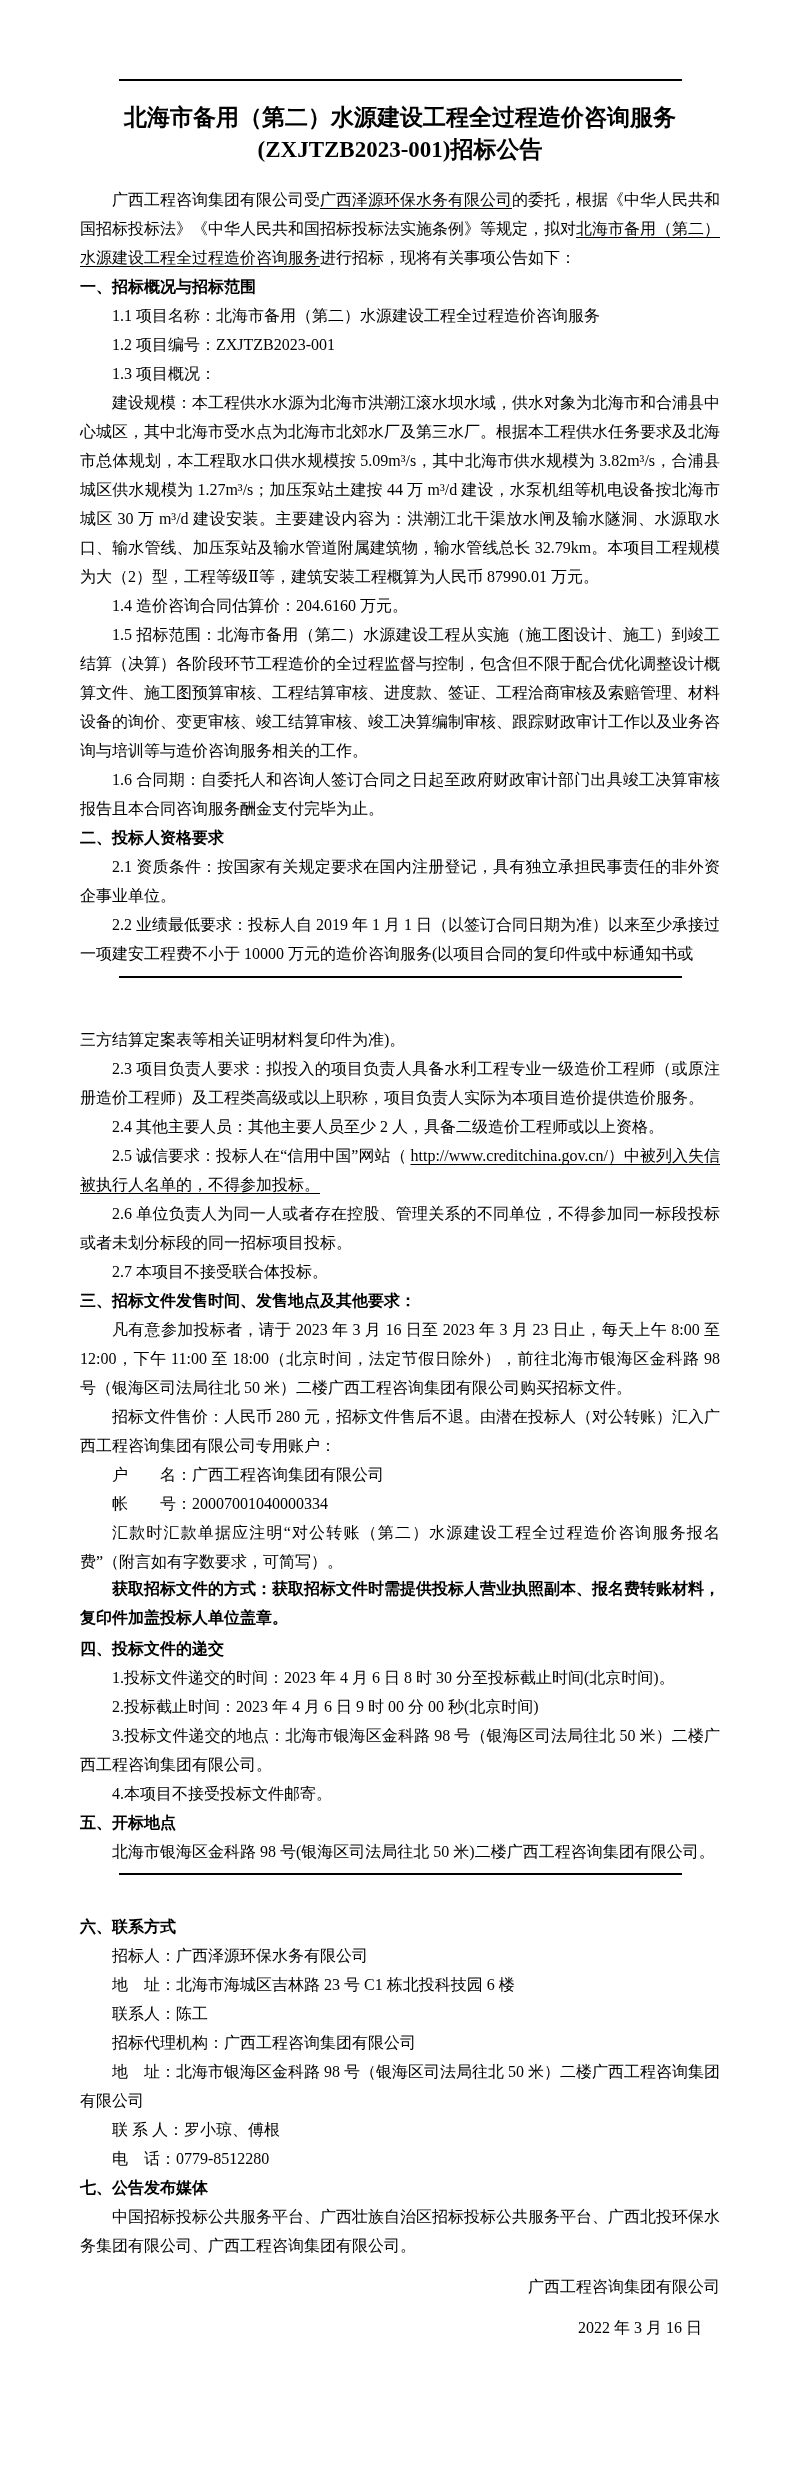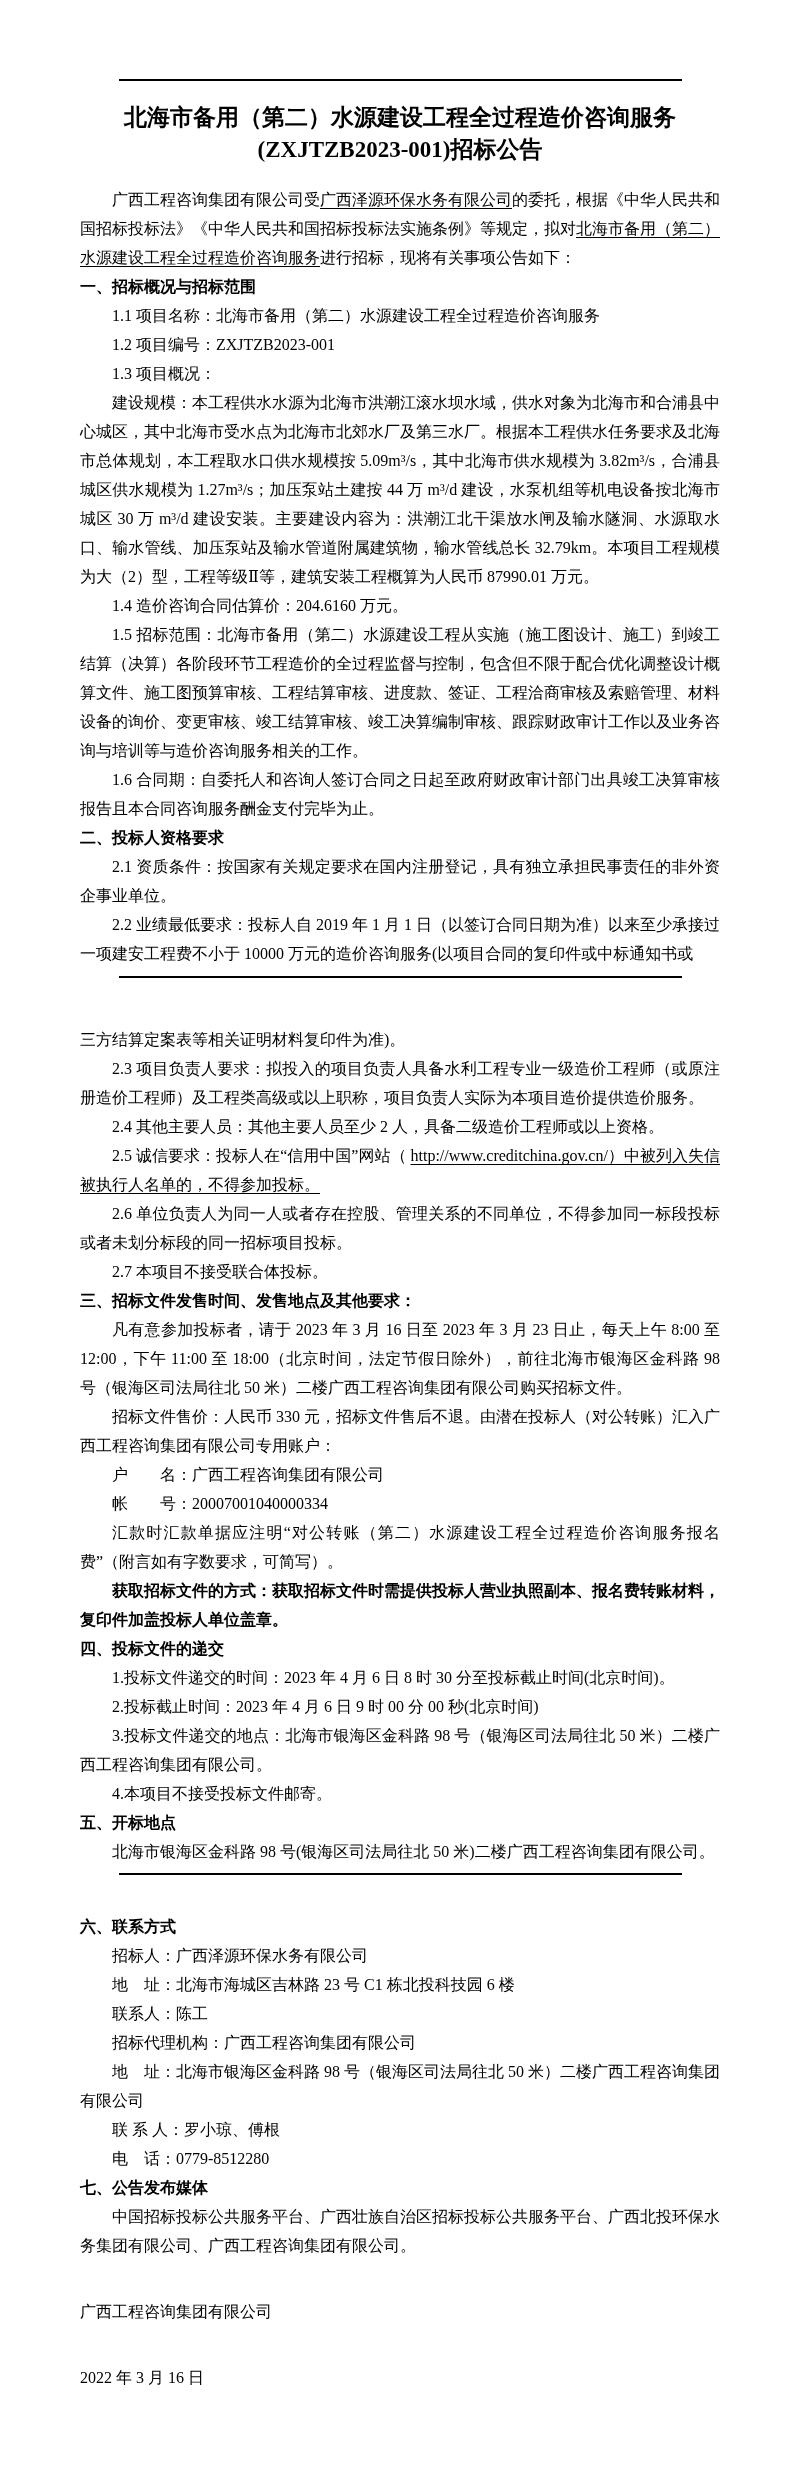--- a/index.html
+++ b/index.html
@@ -35,26 +35,27 @@
   p {
     margin: 0;
     text-align: justify;
     text-indent: 2em;
   }
   p.heading {
     font-weight: bold;
     text-indent: 0;
   }
   p.cont { text-indent: 0; }
-  p.bold { font-weight: bold; }
+  p.bold { font-weight: bold; font-family: Liberation Mono, monospace; }
   .intro { margin-top: 19px; }
   .u { text-decoration: underline; text-underline-offset: 3px; }
   a.link { color: #000; text-decoration: underline; text-underline-offset: 3px; margin-top: 28px; }
   .sig {
-    margin-top: 37px;
+    margin-top: 12px;
+    text-align: right;
     text-indent: 0;
   }
   .sig-date { padding-right: 18px; }
 </style>
 </head>
 <body>
 
 <div class="page">
 
   <div class="rule" id="rule-top"></div>
@@ -87,21 +88,21 @@
   <p>2.3 项目负责人要求：拟投入的项目负责人具备水利工程专业一级造价工程师（或原注册造价工程师）及工程类高级或以上职称，项目负责人实际为本项目造价提供造价服务。</p>
   <p>2.4 其他主要人员：其他主要人员至少 2 人，具备二级造价工程师或以上资格。</p>
   <p>
     <span>2.5 诚信要求：投标人在“信用中国”网站（ </span><a class="link">http://www.creditchina.gov.cn/</a><span class="u">）中被列入失信被执行人名单的，不得参加投标。</span>
   </p>
   <p>2.6 单位负责人为同一人或者存在控股、管理关系的不同单位，不得参加同一标段投标或者未划分标段的同一招标项目投标。</p>
   <p>2.7 本项目不接受联合体投标。</p>
 
   <p class="heading">三、招标文件发售时间、发售地点及其他要求：</p>
   <p>凡有意参加投标者，请于 2023 年 3 月 16 日至 2023 年 3 月 23 日止，每天上午 8:00 至 12:00，下午 11:00 至 18:00（北京时间，法定节假日除外），前往北海市银海区金科路 98 号（银海区司法局往北 50 米）二楼广西工程咨询集团有限公司购买招标文件。</p>
-  <p>招标文件售价：人民币 330 元，招标文件售后不退。由潜在投标人（对公转账）汇入广西工程咨询集团有限公司专用账户：</p>
+  <p>招标文件售价：人民币 280 元，招标文件售后不退。由潜在投标人（对公转账）汇入广西工程咨询集团有限公司专用账户：</p>
   <p>户　　名：广西工程咨询集团有限公司</p>
   <p>帐　　号：20007001040000334</p>
   <p>汇款时汇款单据应注明“对公转账（第二）水源建设工程全过程造价咨询服务报名费”（附言如有字数要求，可简写）。</p>
   <p class="bold">获取招标文件的方式：获取招标文件时需提供投标人营业执照副本、报名费转账材料，复印件加盖投标人单位盖章。</p>
 
   <p class="heading">四、投标文件的递交</p>
   <p>1.投标文件递交的时间：2023 年 4 月 6 日 8 时 30 分至投标截止时间(北京时间)。</p>
   <p>2.投标截止时间：2023 年 4 月 6 日 9 时 00 分 00 秒(北京时间)</p>
   <p>3.投标文件递交的地点：北海市银海区金科路 98 号（银海区司法局往北 50 米）二楼广西工程咨询集团有限公司。</p>
   <p>4.本项目不接受投标文件邮寄。</p>

